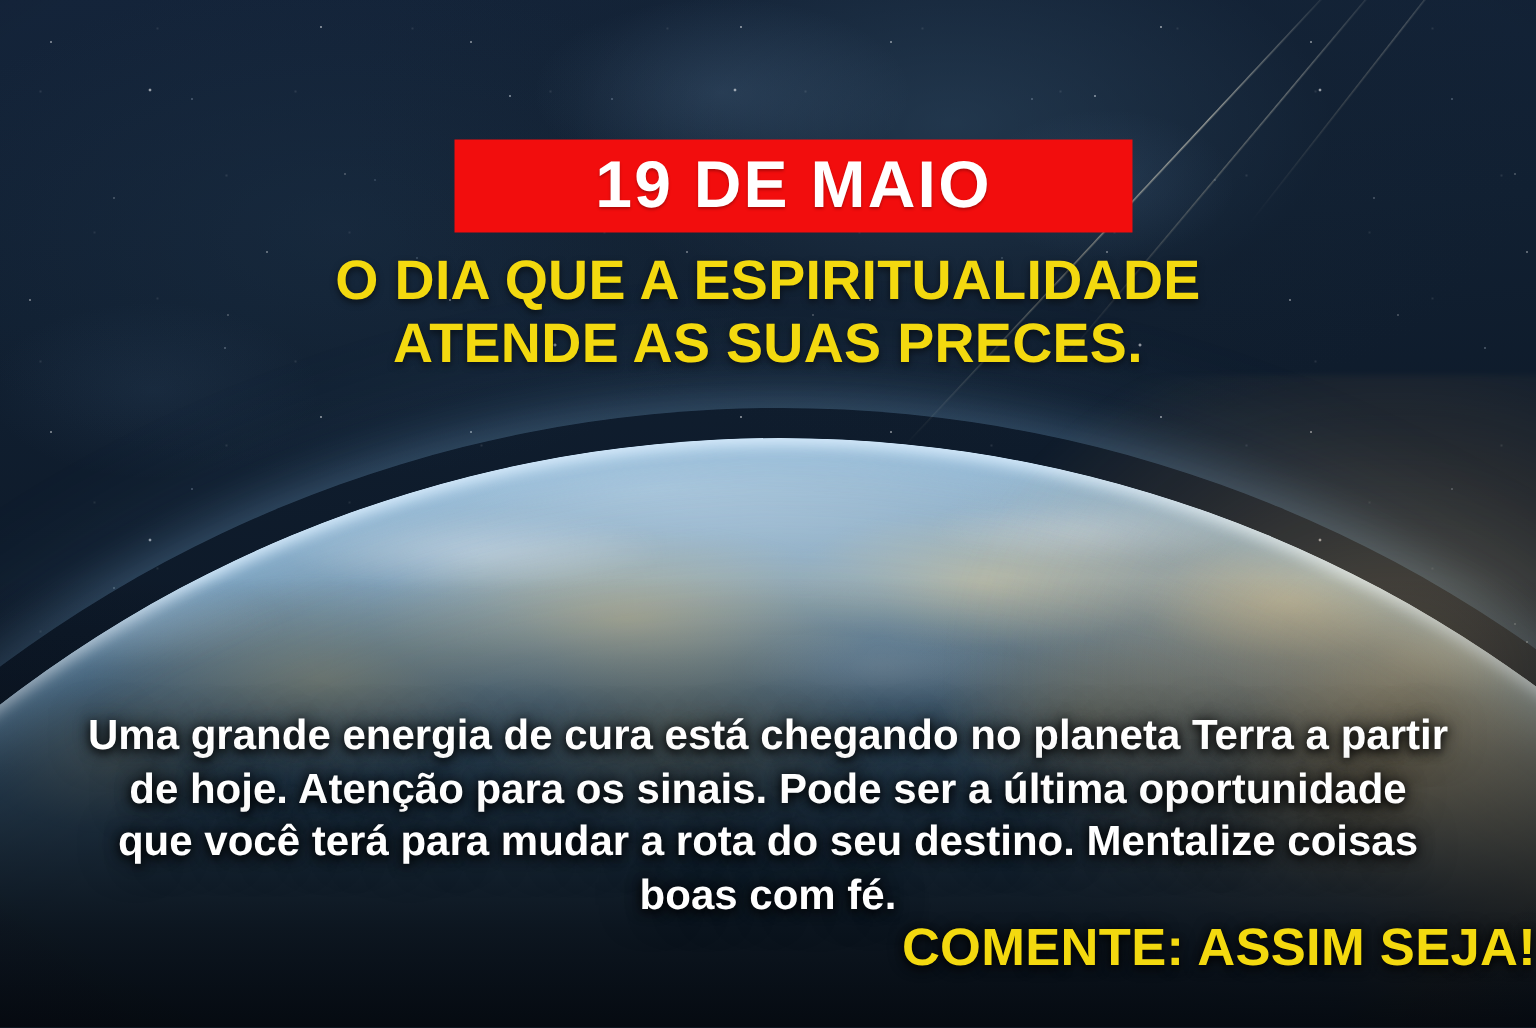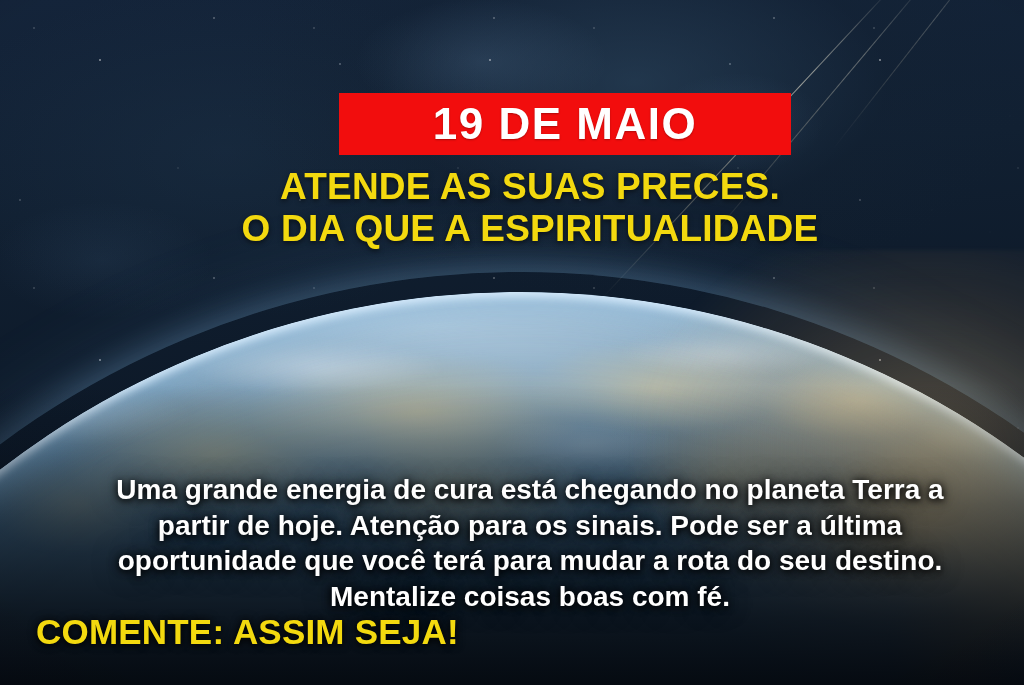--- a/index.html
+++ b/index.html
@@ -200,21 +200,20 @@
     inset: 0;
     background: radial-gradient(ellipse 120% 110% at 50% 45%, rgba(0,0,0,0) 55%, rgba(0,0,0,0.38) 100%);
     pointer-events: none;
   }
 
   
   .content {
     position: absolute;
     inset: 0;
     z-index: 5;
-    margin-left: 36px;
   }
 
   .date-banner {
     position: absolute;
     left: 303px;
     top: 93px;
     width: 452px;
     height: 62px;
     background: #f20d0d;
     display: flex;
@@ -264,21 +263,21 @@
       0 0 10px rgba(0,0,0,0.85),
       0 2px 6px rgba(0,0,0,0.75),
       0 0 26px rgba(0,0,0,0.55);
   }
 
   .cta {
     position: absolute;
     left: 0;
     right: 0;
     top: 612px;
-    text-align: left;
+    text-align: right;
     color: #f3d90f;
     font-size: 35px;
     font-weight: 700;
     letter-spacing: 0.2px;
     text-shadow:
       0 0 10px rgba(0,0,0,0.8),
       0 2px 6px rgba(0,0,0,0.7);
   }
 </style>
 </head>
@@ -309,22 +308,22 @@
   <div class="vignette-bottom"></div>
   <div class="vignette-edges"></div>
 
   <div class="content">
 
     <div class="date-banner">
       <span class="date-banner-text">19 DE MAIO</span>
     </div>
 
     <div class="headline">
+      <span class="headline-line">O DIA QUE A ESPIRITUALIDADE</span>
       <span class="headline-line">ATENDE AS SUAS PRECES.</span>
-      <span class="headline-line">O DIA QUE A ESPIRITUALIDADE</span>
     </div>
 
     <p class="body-copy">Uma grande energia de cura está chegando no planeta Terra a partir de hoje. Atenção para os sinais. Pode ser a última oportunidade que você terá para mudar a rota do seu destino. Mentalize coisas boas com fé.</p>
 
     <div class="cta">COMENTE: ASSIM SEJA!</div>
 
   </div>
 </div>
 
 </body></html>

